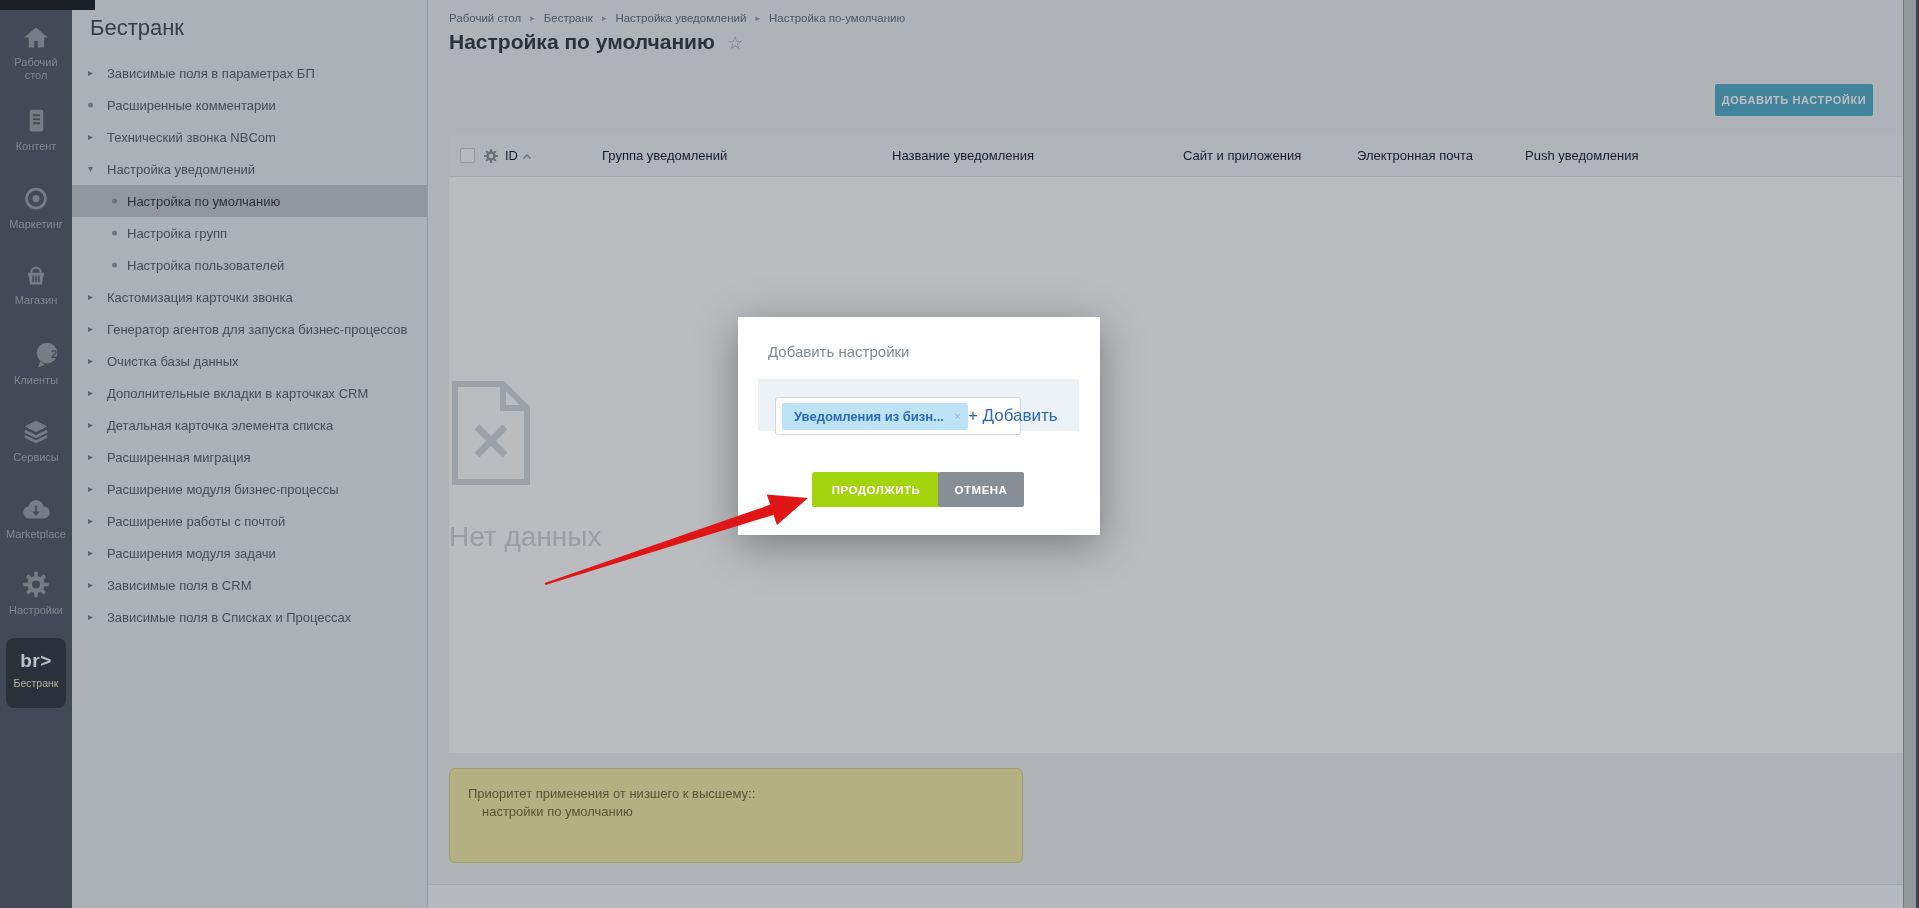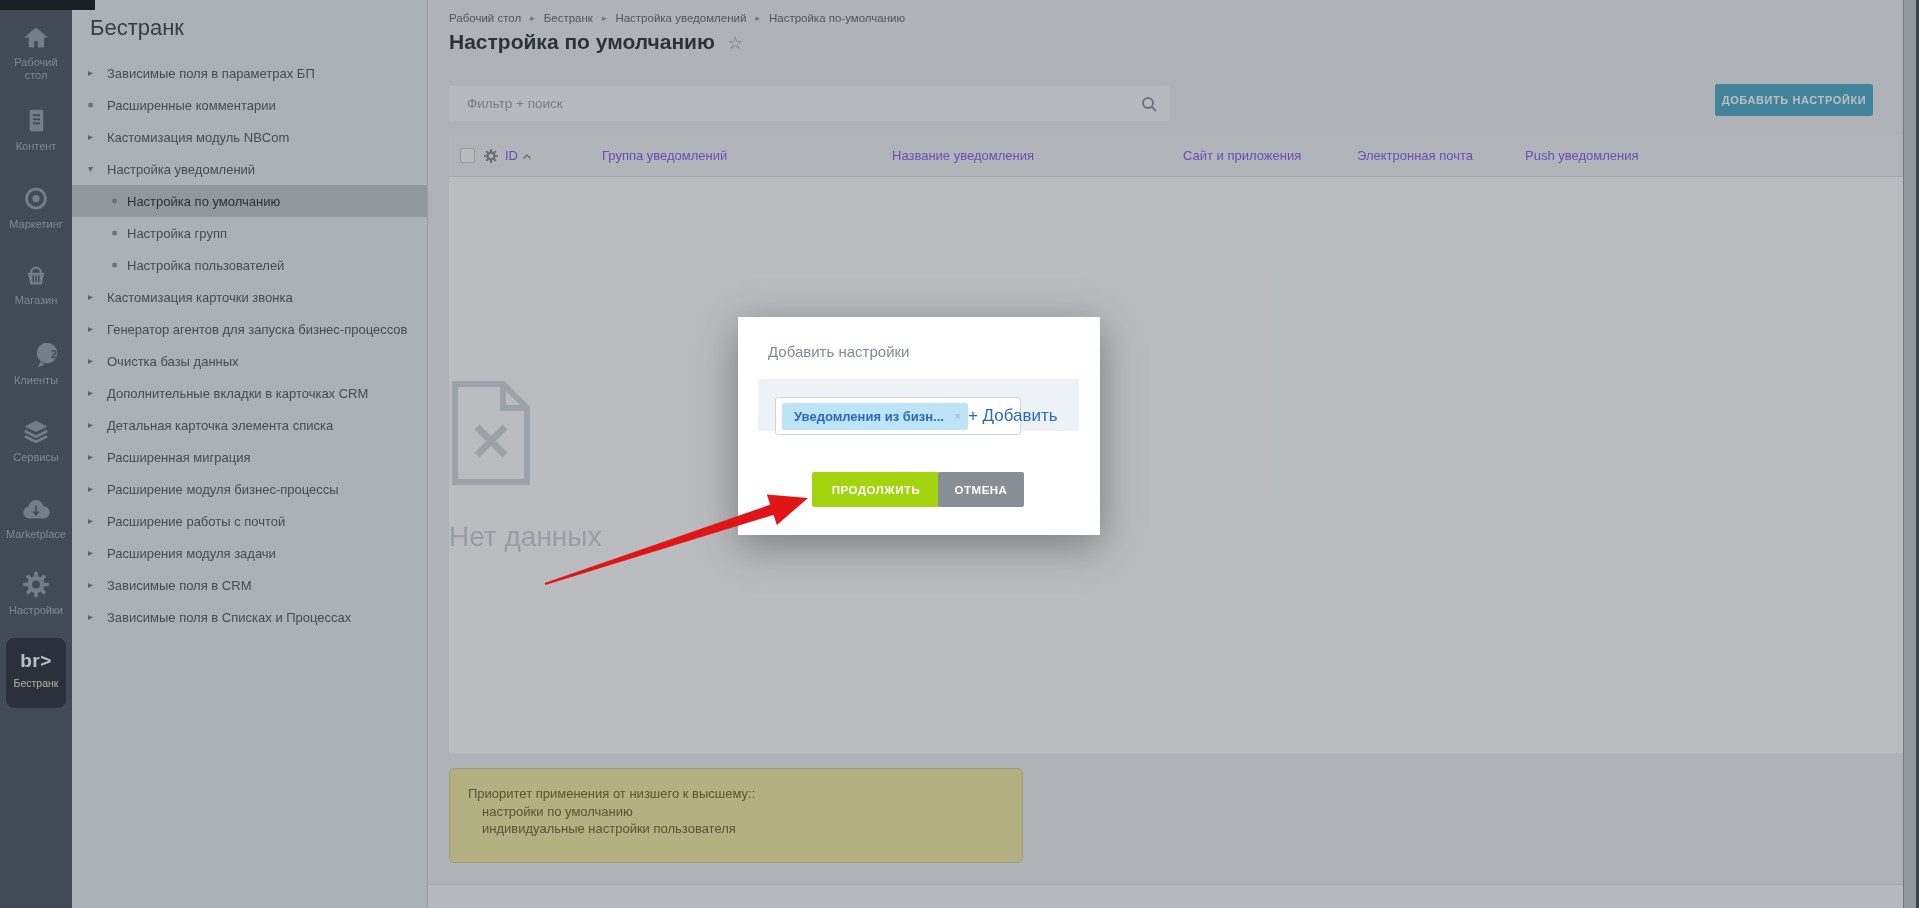--- a/index.html
+++ b/index.html
@@ -40,21 +40,21 @@
   .filter { position:absolute; left:21px; top:86px; width:720px; height:35px; background:#f6f8f9; border-radius:2px; }
   .filter input { width:100%; height:100%; border:0; background:transparent; outline:none; padding:0 40px 0 18px; font-size:13.5px; color:#555d64; font-family:"Liberation Sans", sans-serif; }
   .filter input::placeholder { color:#9aa2aa; opacity:1; }
   .filter .mag { position:absolute; right:12px; top:10px; }
 
   .add-btn { position:absolute; left:1287px; top:84px; width:158px; height:32px; background:#4fabc9; border:0; border-radius:2px; color:#ffffff; font-size:11px; font-weight:bold; letter-spacing:0.6px; font-family:"Liberation Sans", sans-serif; cursor:pointer; }
 
   .grid-header { position:absolute; left:21px; top:135px; width:1454px; height:42px; background:#f0f3f5; border-bottom:1px solid #d9dee1; }
   .grid-header .cb { position:absolute; left:11px; top:13px; width:15px; height:15px; background:#fbfcfd; border:1px solid #c6cbcf; border-radius:2px; cursor:pointer; }
   .grid-header .hgear { position:absolute; left:34px; top:13px; cursor:pointer; }
-  .hcol { position:absolute; top:13px; font-size:13px; color:#8b5cf6; cursor:pointer; white-space:nowrap; }
+  .hcol { position:absolute; top:13px; font-size:13px; color:#0f172a; cursor:pointer; white-space:nowrap; }
   .hcol .sort { margin-left:4px; }
 
   .grid-body { position:absolute; left:21px; top:177px; width:1454px; height:576px; background:#fcfdfd; }
   .empty-state { position:absolute; left:0; right:0; top:204px; text-align:left; }
   .empty-state .etext { margin-top:32px; font-size:28px; color:#ccd1d5; }
 
   .note { position:absolute; left:21px; top:768px; width:574px; height:95px; background:#f3eba5; border:1px solid #d8d18f; border-radius:6px; padding:16px 18px 0 18px; font-size:13px; line-height:17.5px; color:#6d6a39; }
   .note .indent { padding-left:14px; }
 
   .bottom-strip { position:absolute; left:0; top:884px; width:100%; height:24px; background:#f6f8f9; border-top:1px solid #dde1e4; }
@@ -183,21 +183,21 @@
     <div class="sb-item">
         <span class="mk">▸</span>
         <span>Зависимые поля в параметрах БП</span>
       </div>
     <div class="sb-item">
         <span class="mk dot"></span>
         <span>Расширенные комментарии</span>
       </div>
     <div class="sb-item">
         <span class="mk">▸</span>
-        <span>Кастомизация модуль NBCom</span>
+        <span>Технический звонка NBCom</span>
       </div>
     <div class="sb-item">
         <span class="mk">▾</span>
         <span>Настройка уведомлений</span>
       </div>
     <div class="sb-item sub active">
         <span class="mk dot"></span>
         <span>Настройка по умолчанию</span>
       </div>
     <div class="sb-item sub">
@@ -262,27 +262,20 @@
     <span class="crumb-sep"></span>
     <span class="crumb">Бестранк</span>
     <span class="crumb-sep"></span>
     <span class="crumb">Настройка уведомлений</span>
     <span class="crumb-sep"></span>
     <span class="crumb">Настройка по-умолчанию</span>
   </div>
 
   <div class="page-title"><span>Настройка по умолчанию</span><span class="fav-star"></span></div>
 
-  <div class="filter">
-    <input type="text" placeholder="Фильтр + поиск" style="">
-    <span class="mag"><svg width="16" height="16" viewBox="0 0 16 16">
-          <circle cx="7" cy="7" r="5" fill="none" stroke="#8b939b" stroke-width="1.8"></circle>
-          <line x1="11" y1="11" x2="15" y2="15" stroke="#8b939b" stroke-width="1.8"></line>
-        </svg></span>
-  </div>
 
   <button class="add-btn">ДОБАВИТЬ НАСТРОЙКИ</button>
 
   <div class="grid-header">
     <span class="cb"></span>
     <span class="hgear"><svg width="16" height="16" viewBox="0 0 32 32">
           <g fill="#878f96">
             <rect x="14" y="2" width="4" height="6" rx="1"></rect>
             <rect x="14" y="2" width="4" height="6" rx="1" transform="rotate(45 16 16)"></rect>
             <rect x="14" y="2" width="4" height="6" rx="1" transform="rotate(90 16 16)"></rect>
@@ -311,21 +304,20 @@
             <path d="M54 3 V27 H78" fill="none" stroke="#d2d7db" stroke-width="6"></path>
             <path d="M28 46 L56 74 M56 46 L28 74" stroke="#d2d7db" stroke-width="7"></path>
           </svg></span>
       <div class="etext">Нет данных</div>
     </div>
   </div>
 
   <div class="note">
     <div>Приоритет применения от низшего к высшему::</div>
     <div class="indent">настройки по умолчанию</div>
-    <div class="indent">индивидуальные настройки пользователя</div>
   </div>
 
   <div class="bottom-strip"></div>
 </div>
 
 <div class="scrollbar"></div>
 
 <div class="overlay"></div>
 
 <div class="modal">

